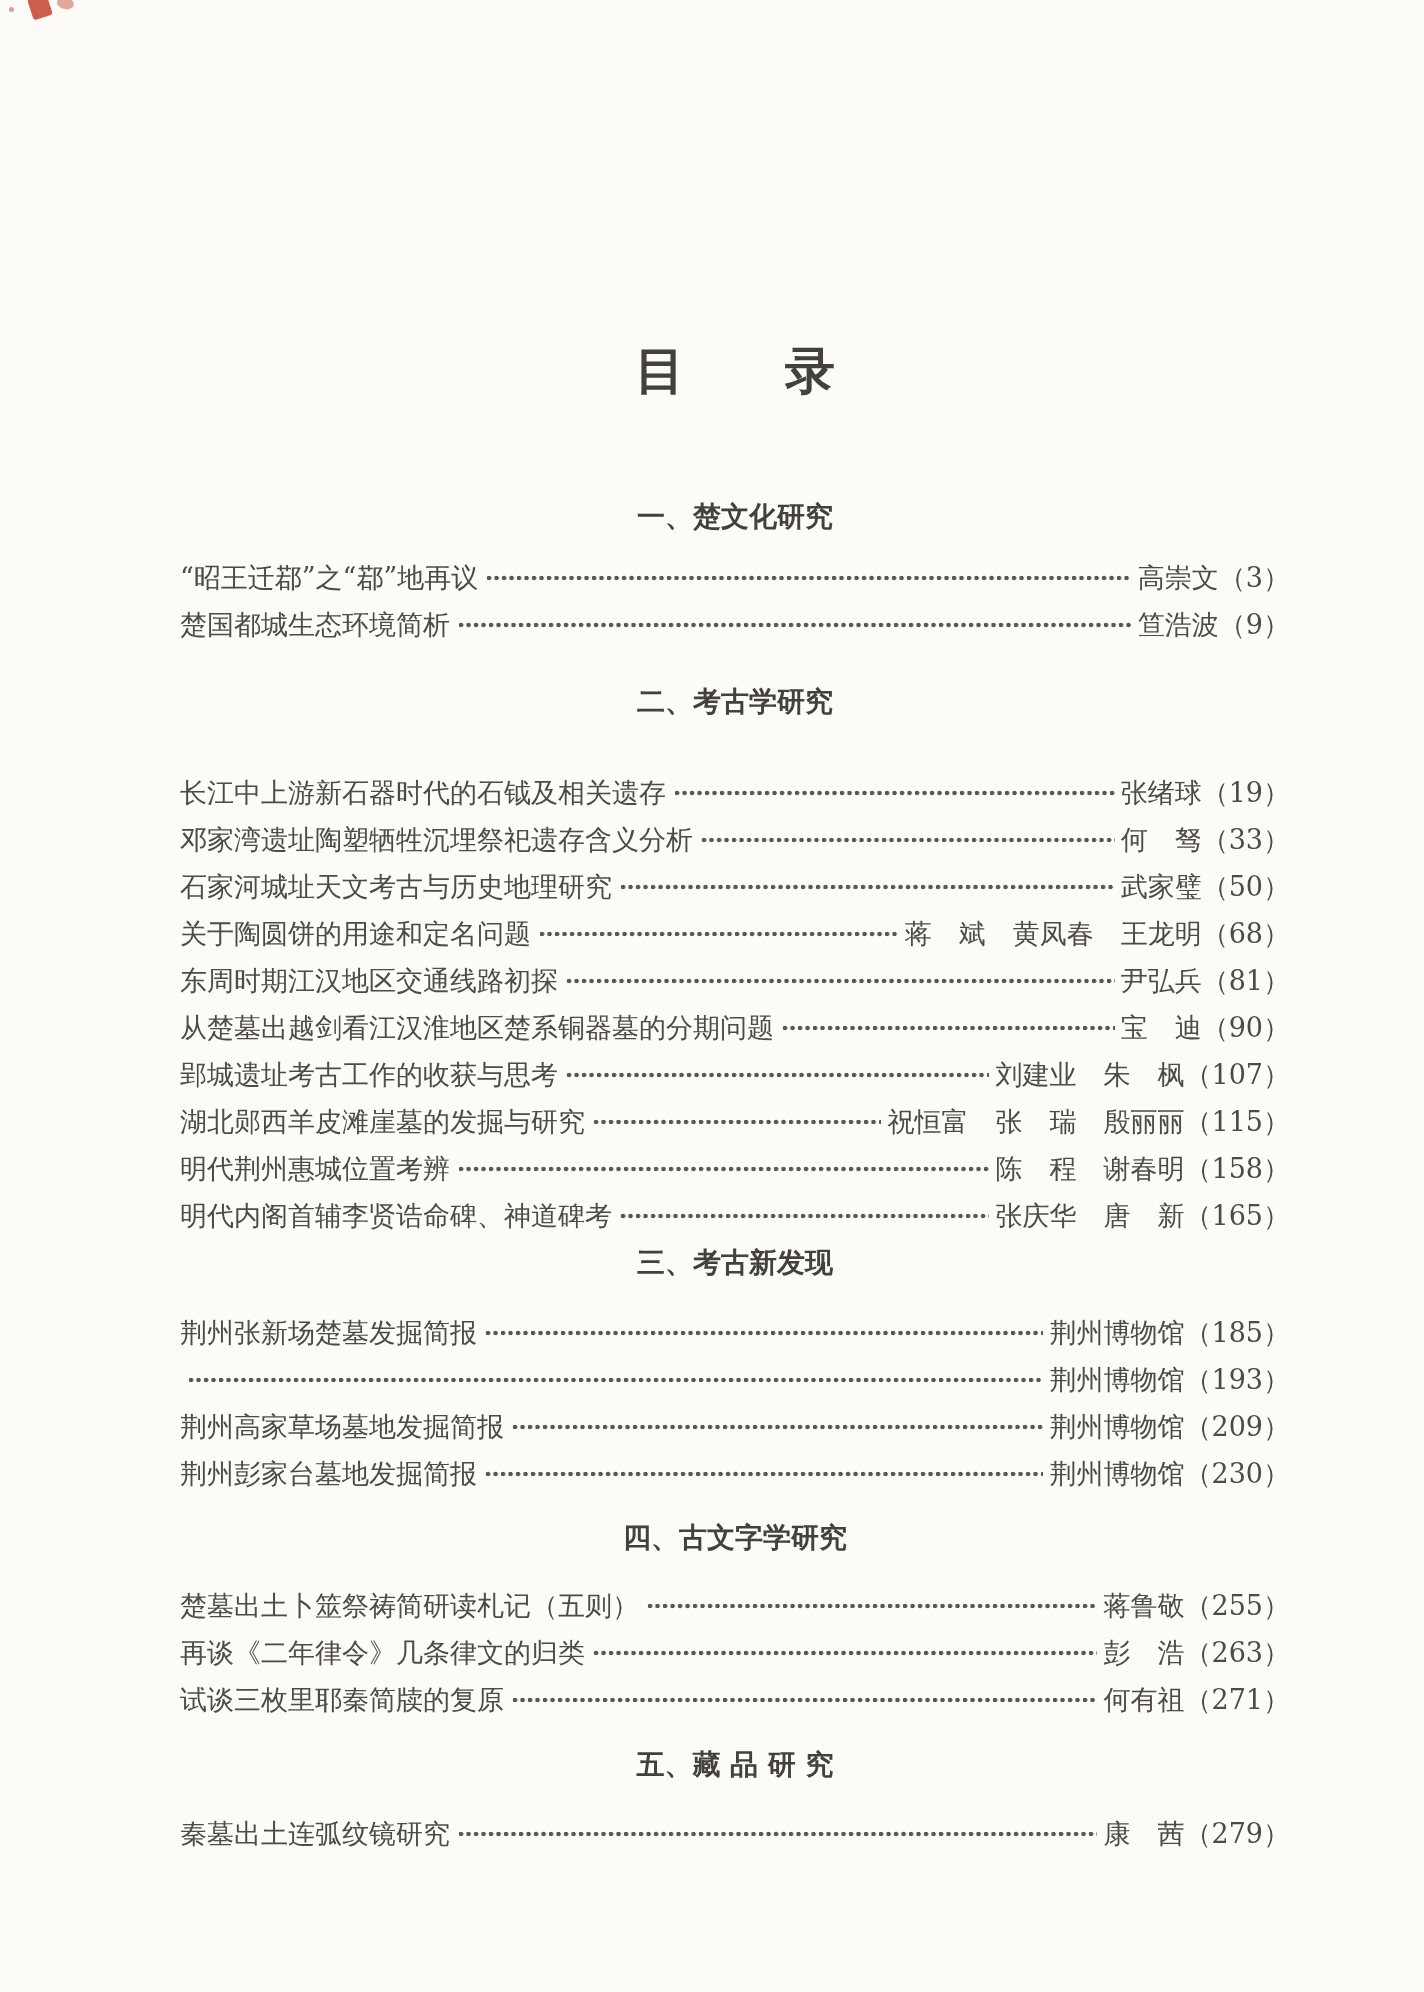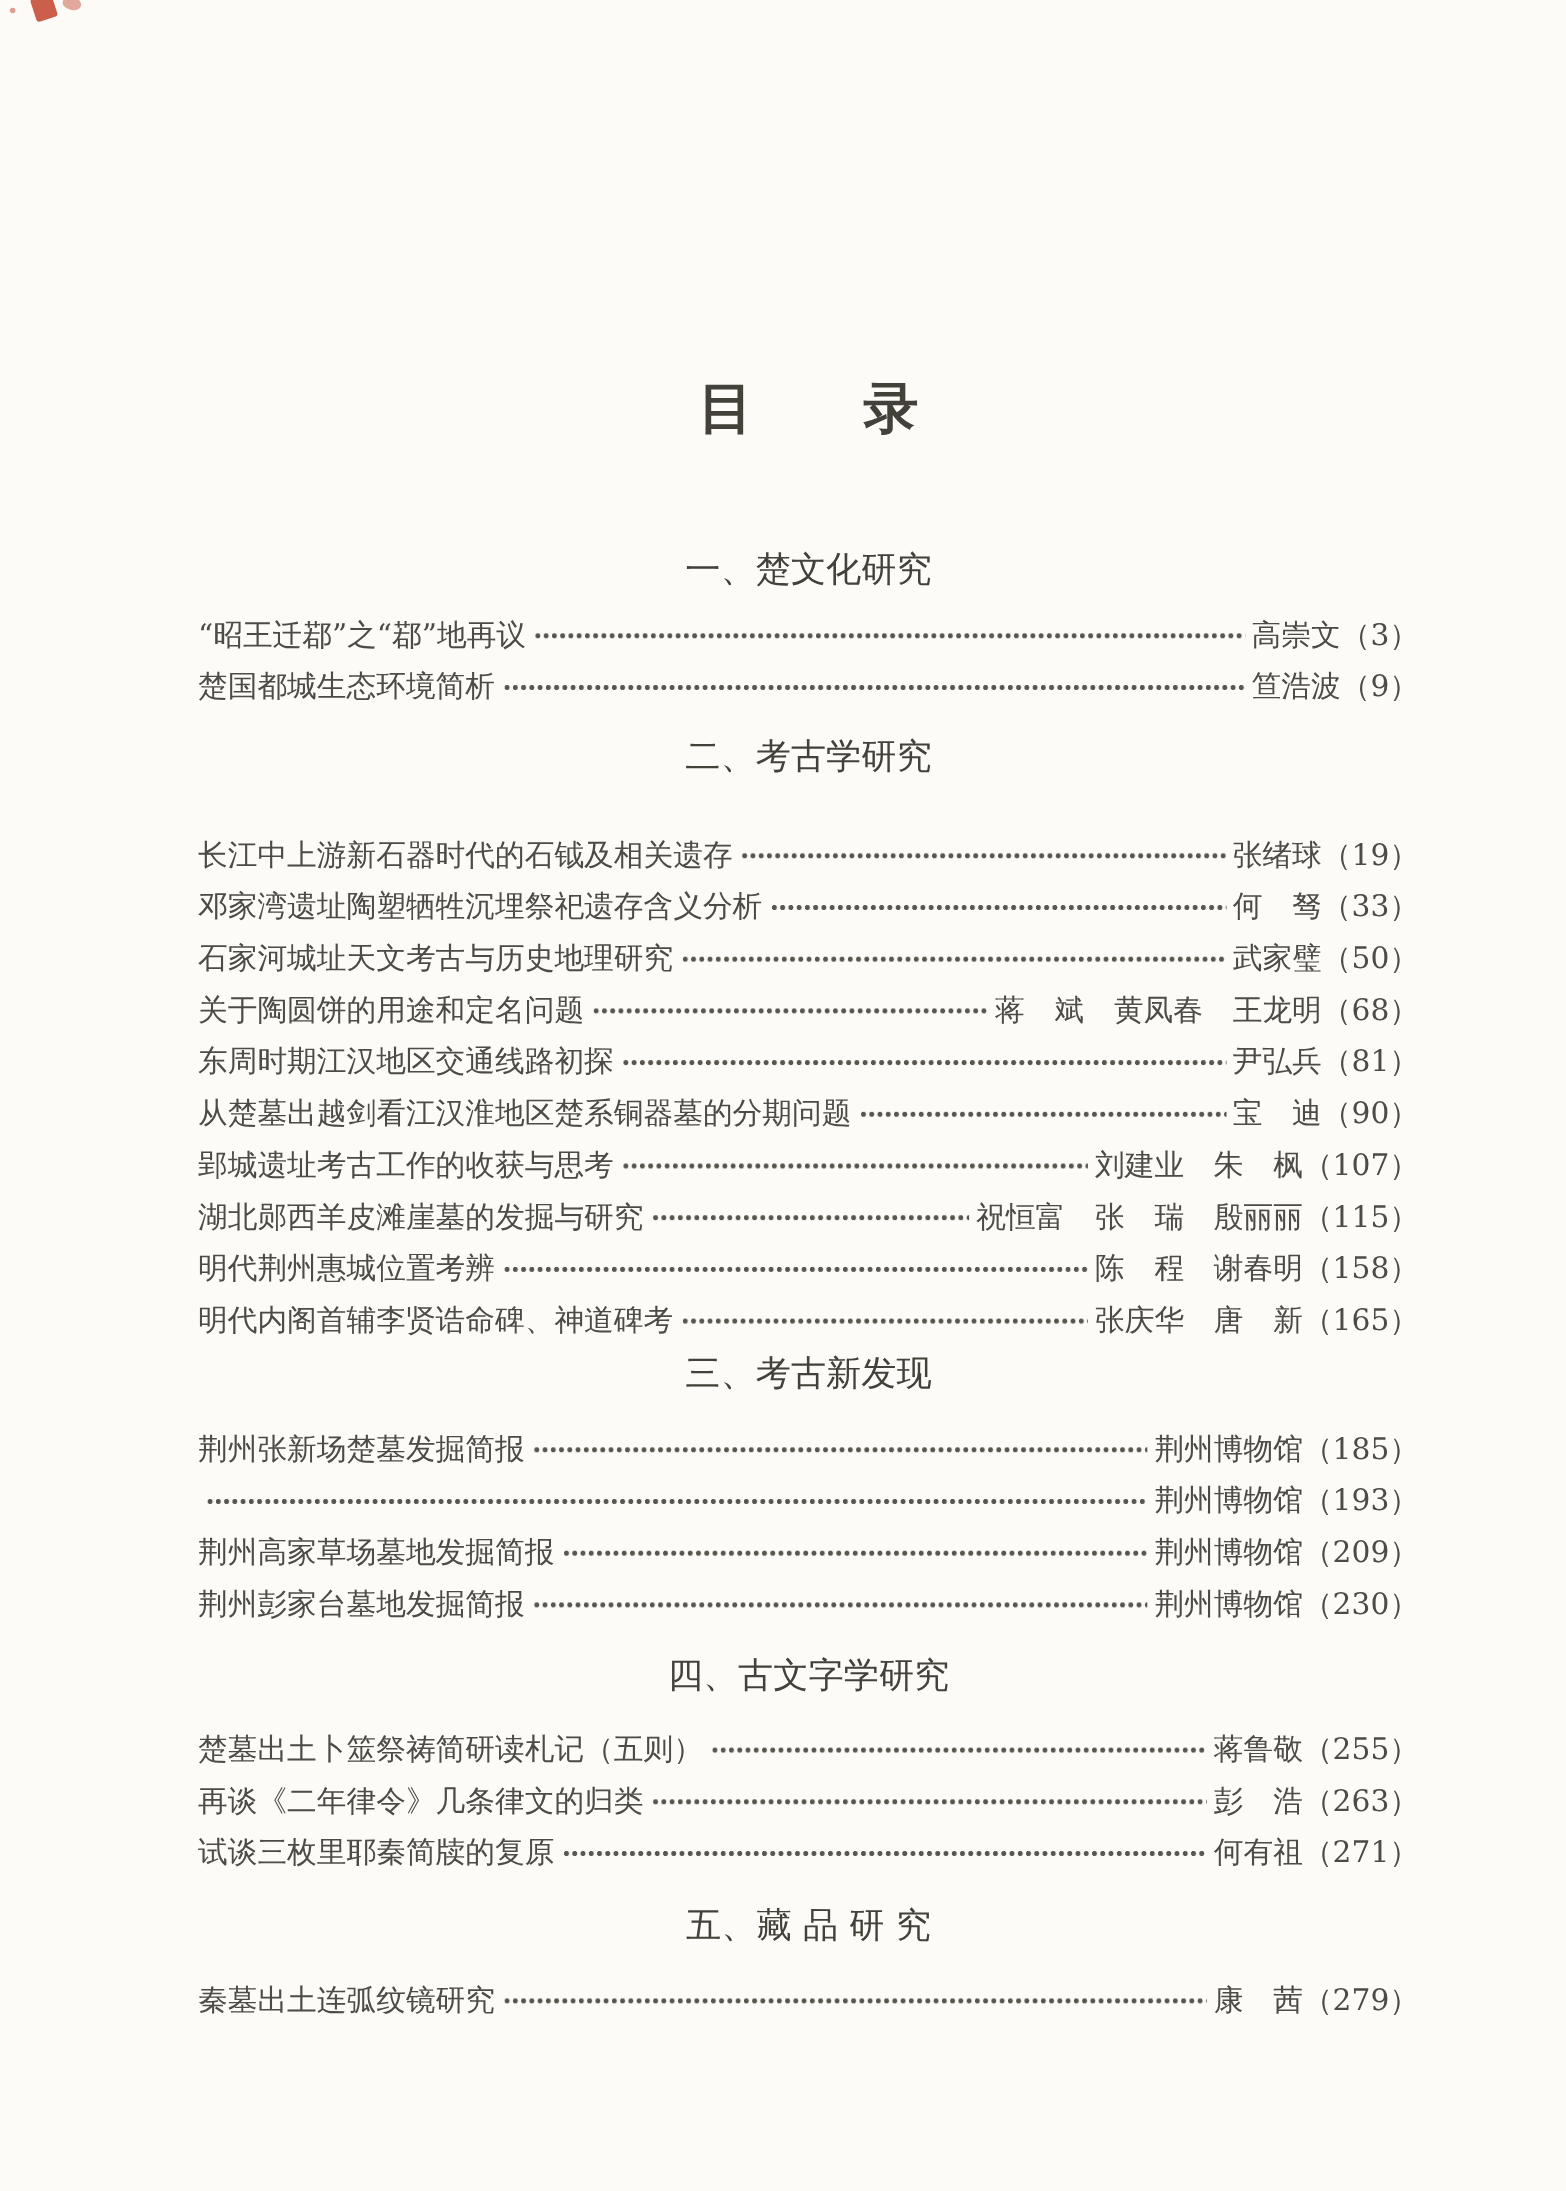--- a/index.html
+++ b/index.html
@@ -44,23 +44,23 @@
     line-height: 1;
     font-weight: 700;
     color: var(--heading, #44403a);
     white-space: pre;
   }
 
   section { margin: 0; }
   h2.section-heading {
     margin: 0;
     text-align: center;
-    font-size: 32px;
+    font-size: 28px;
     line-height: 30px;
-    font-weight: 400;
+    font-weight: 700;
     font-family: "DejaVu Sans", "Liberation Sans", sans-serif;
     color: var(--heading, #44403a);
     white-space: pre;
   }
 
   .entries { margin: 0; }
   .entry {
     display: flex;
     align-items: flex-end;
     line-height: 47px;
@@ -76,21 +76,21 @@
     height: 8px;
     margin: 0 6px 0 8px;
     background-image: radial-gradient(circle at 3px 4px, var(--dots, #5a554e) 2px, rgba(0,0,0,0) 2.6px);
     background-size: 7.5px 8px;
     background-repeat: repeat-x;
     background-position: left center;
   }
 
   
   .s1 h2.section-heading { margin-top: 106px; } .s1 .entries { margin-top: 22px; }
-  .s2 h2.section-heading { margin-top: 24px;  } .s2 .entries { margin-top: 52px; }
+  .s2 h2.section-heading { margin-top: 39px;  } .s2 .entries { margin-top: 52px; }
   .s3 h2.section-heading { margin-top: 9px;   } .s3 .entries { margin-top: 31px; }
   .s4 h2.section-heading { margin-top: 26px;  } .s4 .entries { margin-top: 29px; }
   .s5 h2.section-heading { margin-top: 27px; text-align: center;  } .s5 .entries { margin-top: 30px; }
 </style>
 </head>
 <body>
 
 <div class="scan-mark m1"></div>
 <div class="scan-mark m2"></div>
 <div class="scan-mark m3"></div>

